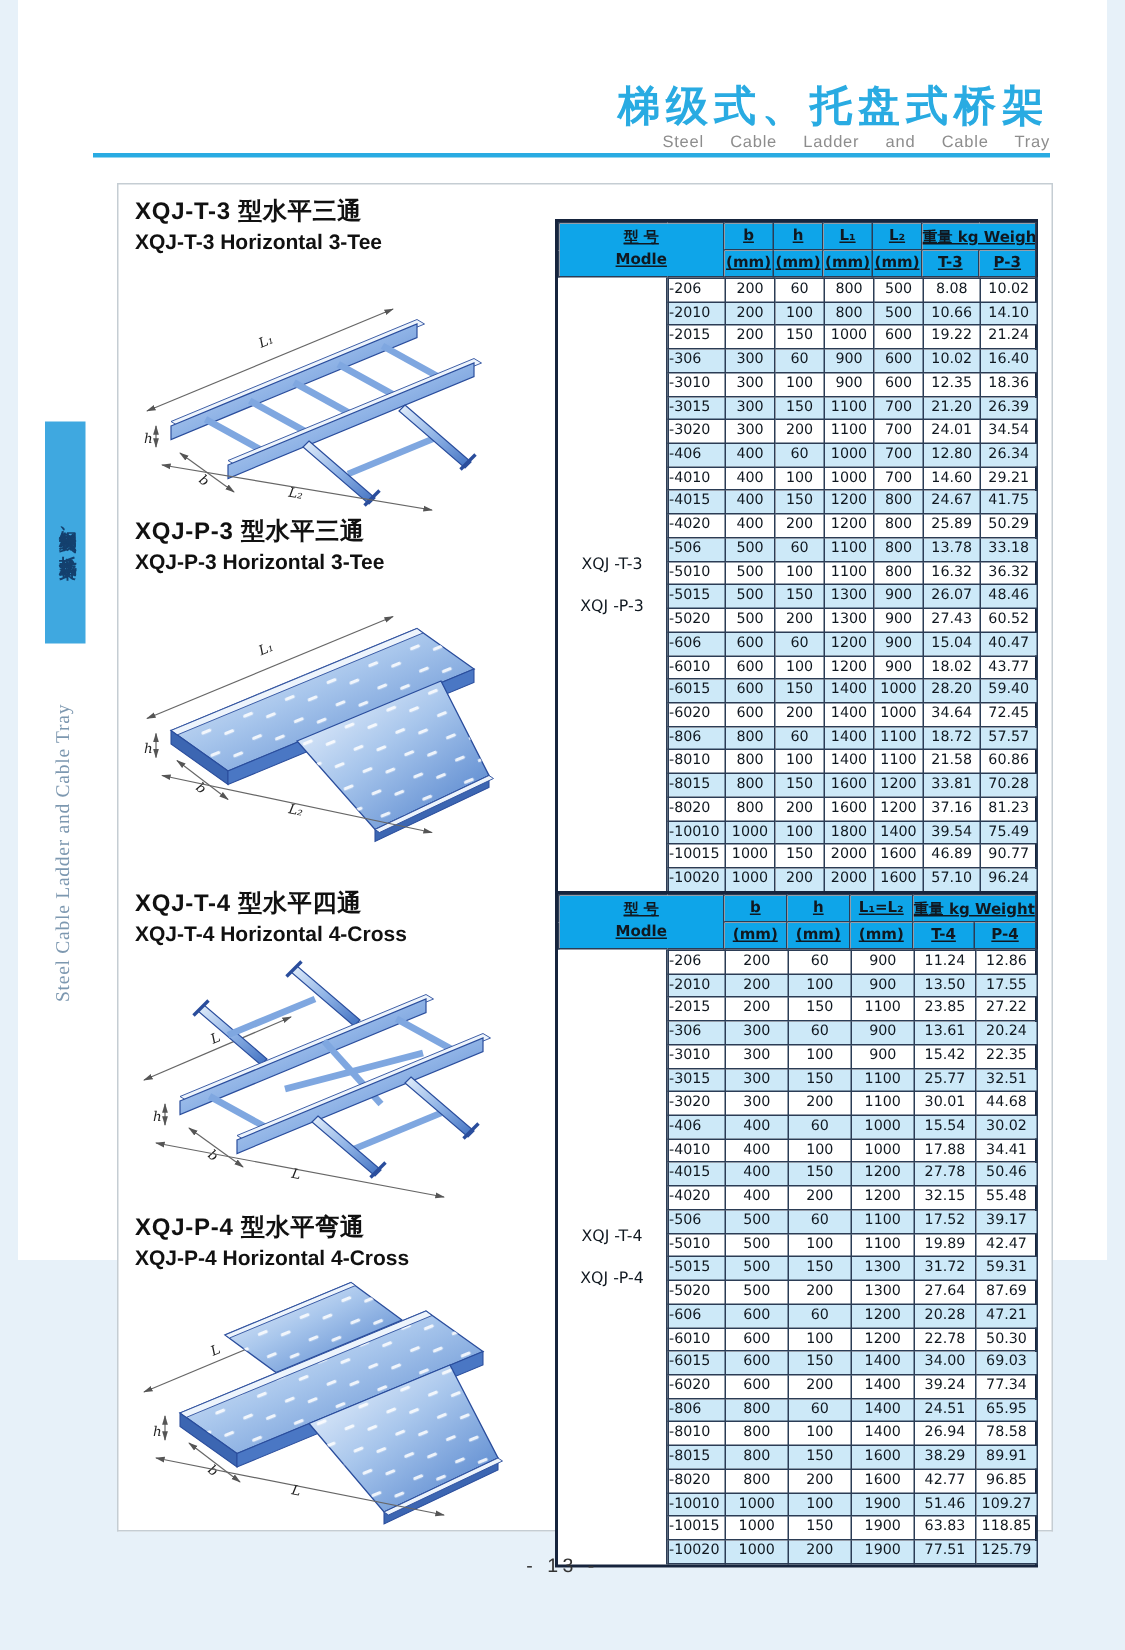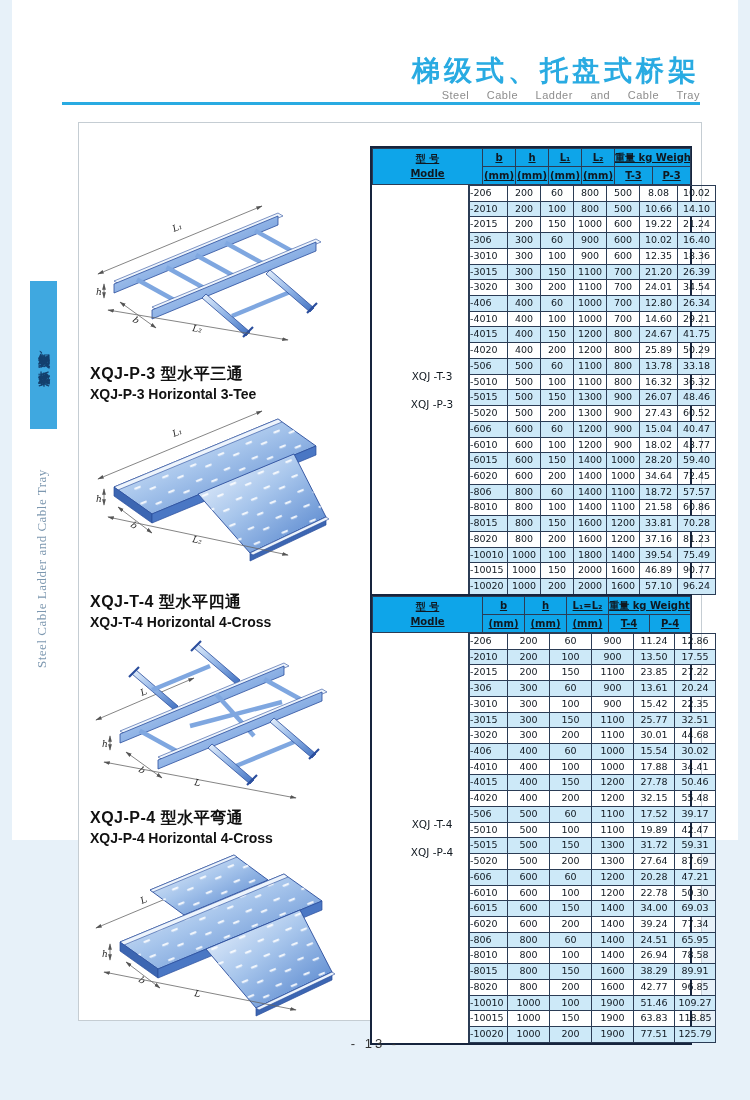--- a/index.html
+++ b/index.html
@@ -55,21 +55,21 @@
   
   .spec-table{position:absolute;left:358px;width:318px;border:2px solid #16243d;background:#fff;box-sizing:content-box;font-family:"DejaVu Sans",sans-serif;}
   .spec-table table{border-collapse:collapse;table-layout:fixed;width:100%;}
   .spec-table th,.spec-table td{border:1px solid #2b3c55;padding:0;text-align:center;overflow:hidden;white-space:nowrap;}
   .spec-head th{background:#0ea5e9;font-size:10px;font-weight:bold;height:17px;color:#101820;text-decoration:underline;}
   .spec-head .model-th div{line-height:1.45;}
   .spec-body{display:flex;}
   .model-col{
     flex:0 0 72px;border-right:1px solid #2b3c55;
     display:flex;flex-direction:column;justify-content:center;align-items:center;gap:16px;
-    font-size:10.5px;color:#101820;padding-left:24px;
+    font-size:10.5px;color:#101820;
   }
   .spec-grid{flex:1;}
   .spec-grid td{height:14.72px;font-size:9.5px;color:#101820;line-height:14.72px;}
   .spec-grid td:first-child{text-align:left;padding-right:4px;}
   .spec-grid tr.alt td{background:#cde9f8;}
   
   .foot{position:absolute;left:50%;top:1036px;transform:translateX(-50%);font-size:13px;color:#333;letter-spacing:3px;}
 </style>
 </head>
 <body>
@@ -105,21 +105,25 @@
   <div class="hdr-rule"></div>
 
   <div class="side-tab">
     <div class="side-tab-txt">钢制梯级式、托盘式桥架</div>
   </div>
   <div class="side-en">Steel Cable Ladder and Cable Tray</div>
 
   <div class="sec sec1"></div>
   <div class="sec sec2"></div>
 
-  <div class="ph" style="top:364px;">
+  <div class="ph" style="top:131px;">
+    <div class="zh">XQJ-T-3 型水平三通</div>
+    <div class="en">XQJ-T-3 Horizontal 3-Tee</div>
+  </div>
+  <div class="ph" style="top:344px;">
     <div class="zh">XQJ-P-3 型水平三通</div>
     <div class="en">XQJ-P-3 Horizontal 3-Tee</div>
   </div>
   <div class="ph" style="top:592px;">
     <div class="zh">XQJ-T-4 型水平四通</div>
     <div class="en">XQJ-T-4 Horizontal 4-Cross</div>
   </div>
   <div class="ph" style="top:808px;">
     <div class="zh">XQJ-P-4 型水平弯通</div>
     <div class="en">XQJ-P-4 Horizontal 4-Cross</div>

